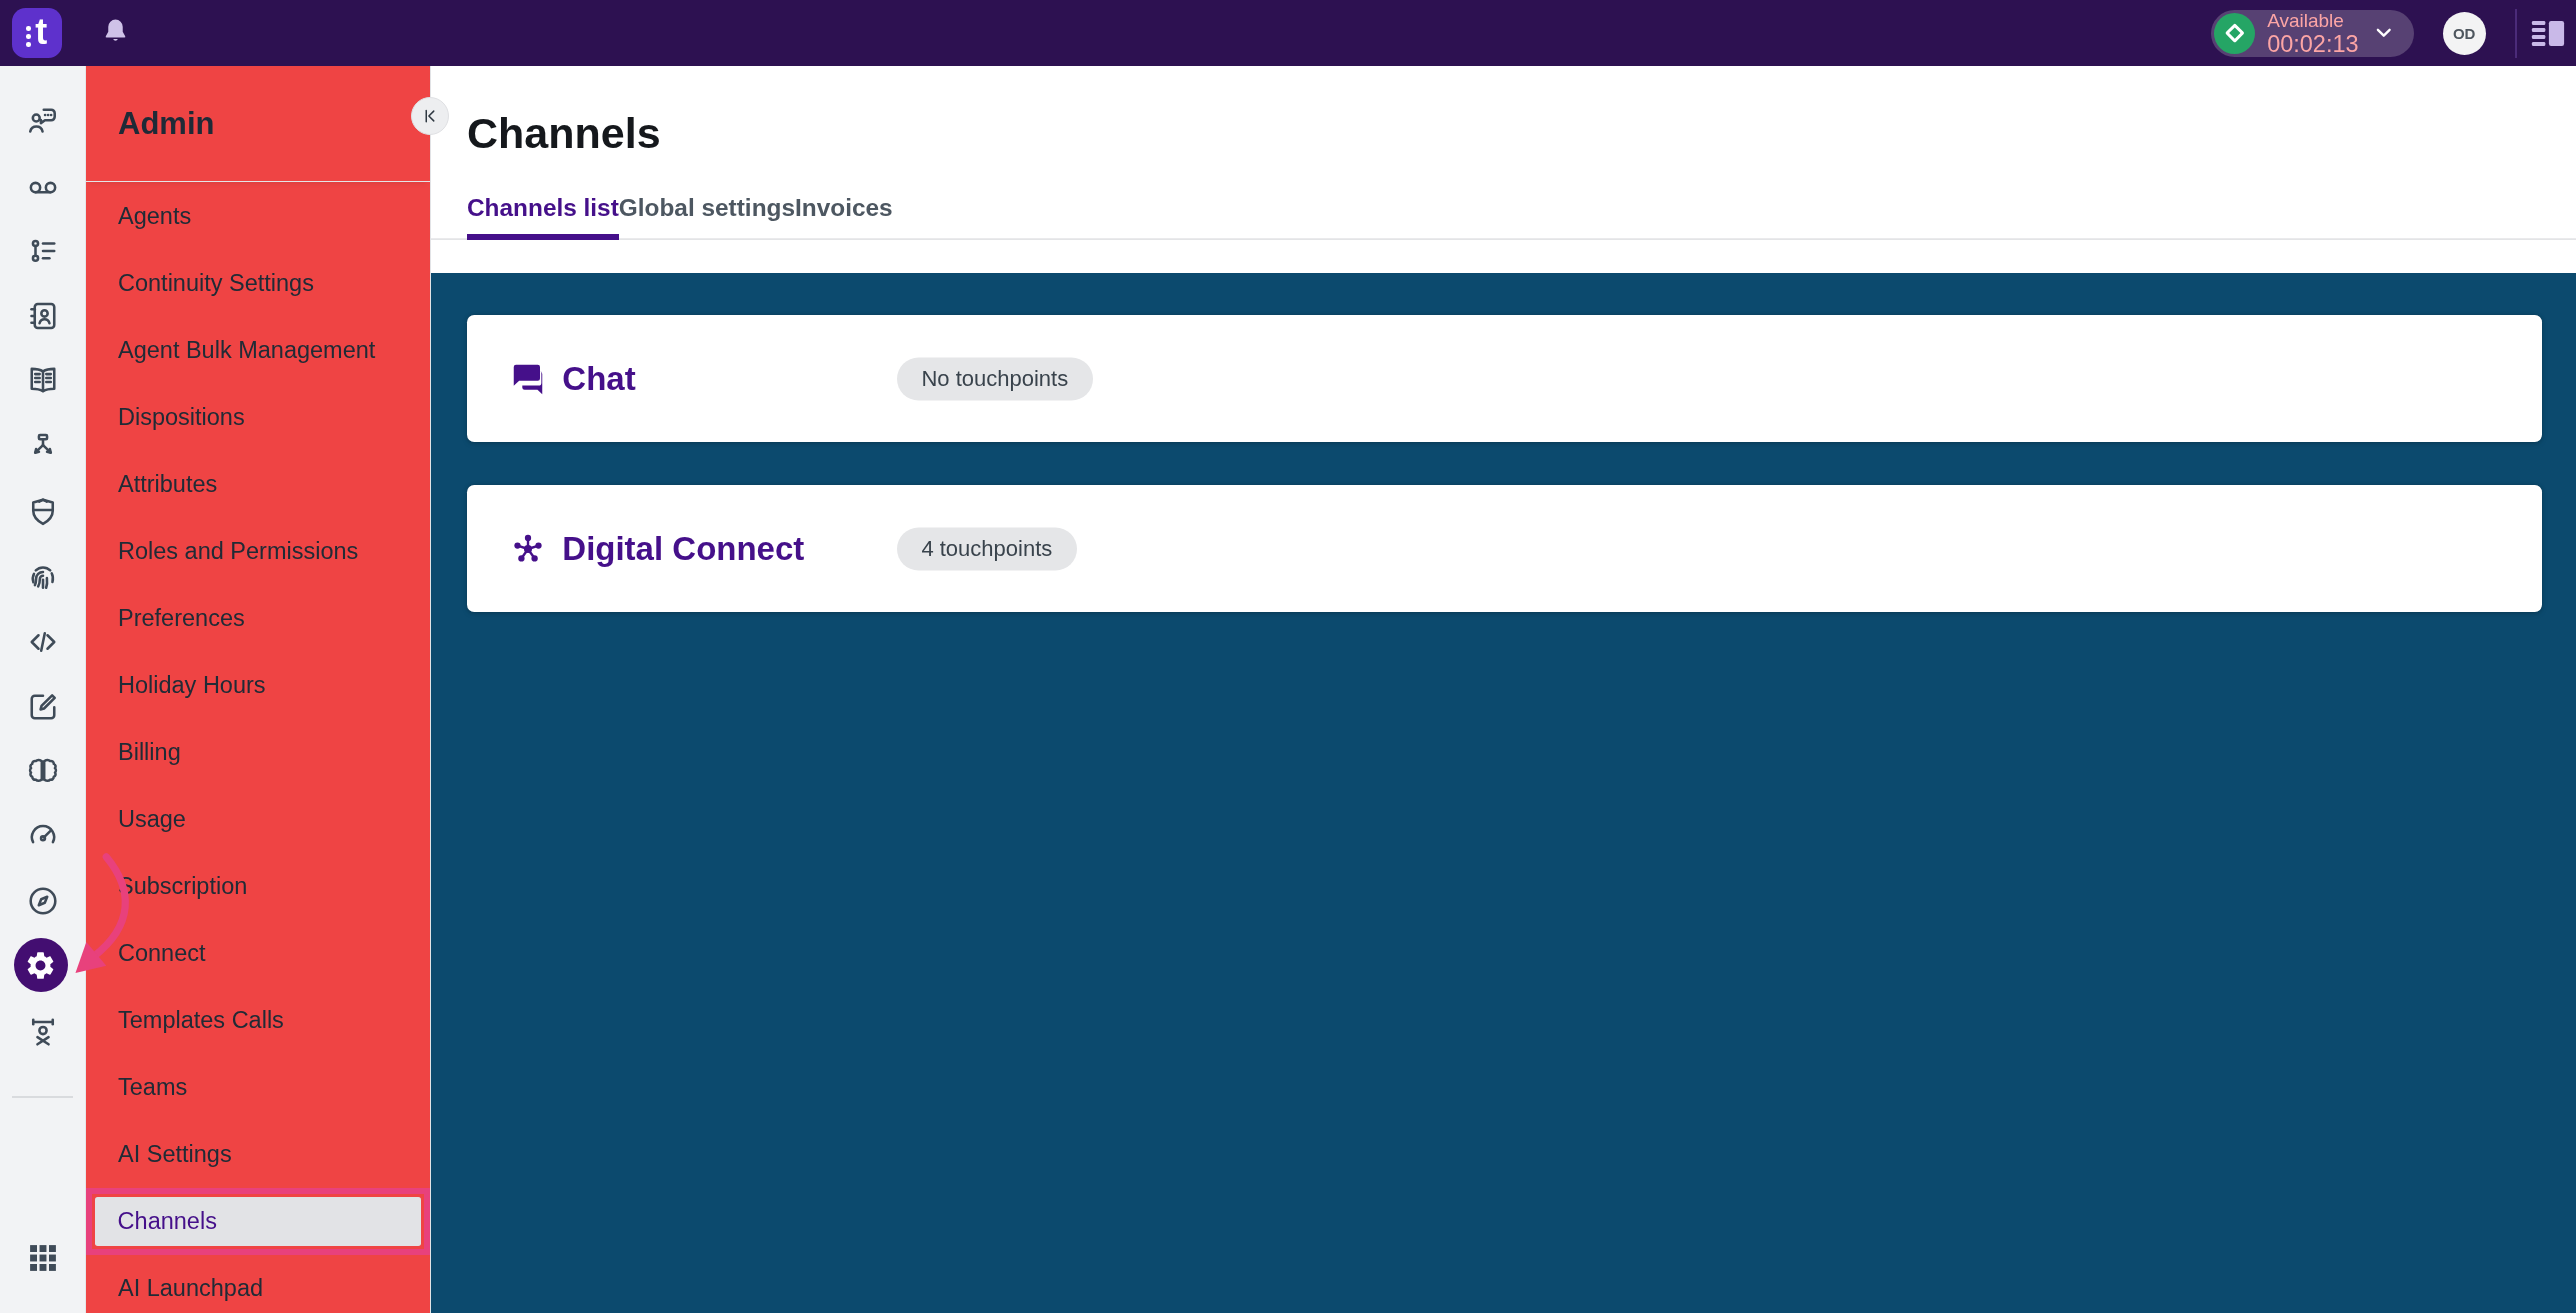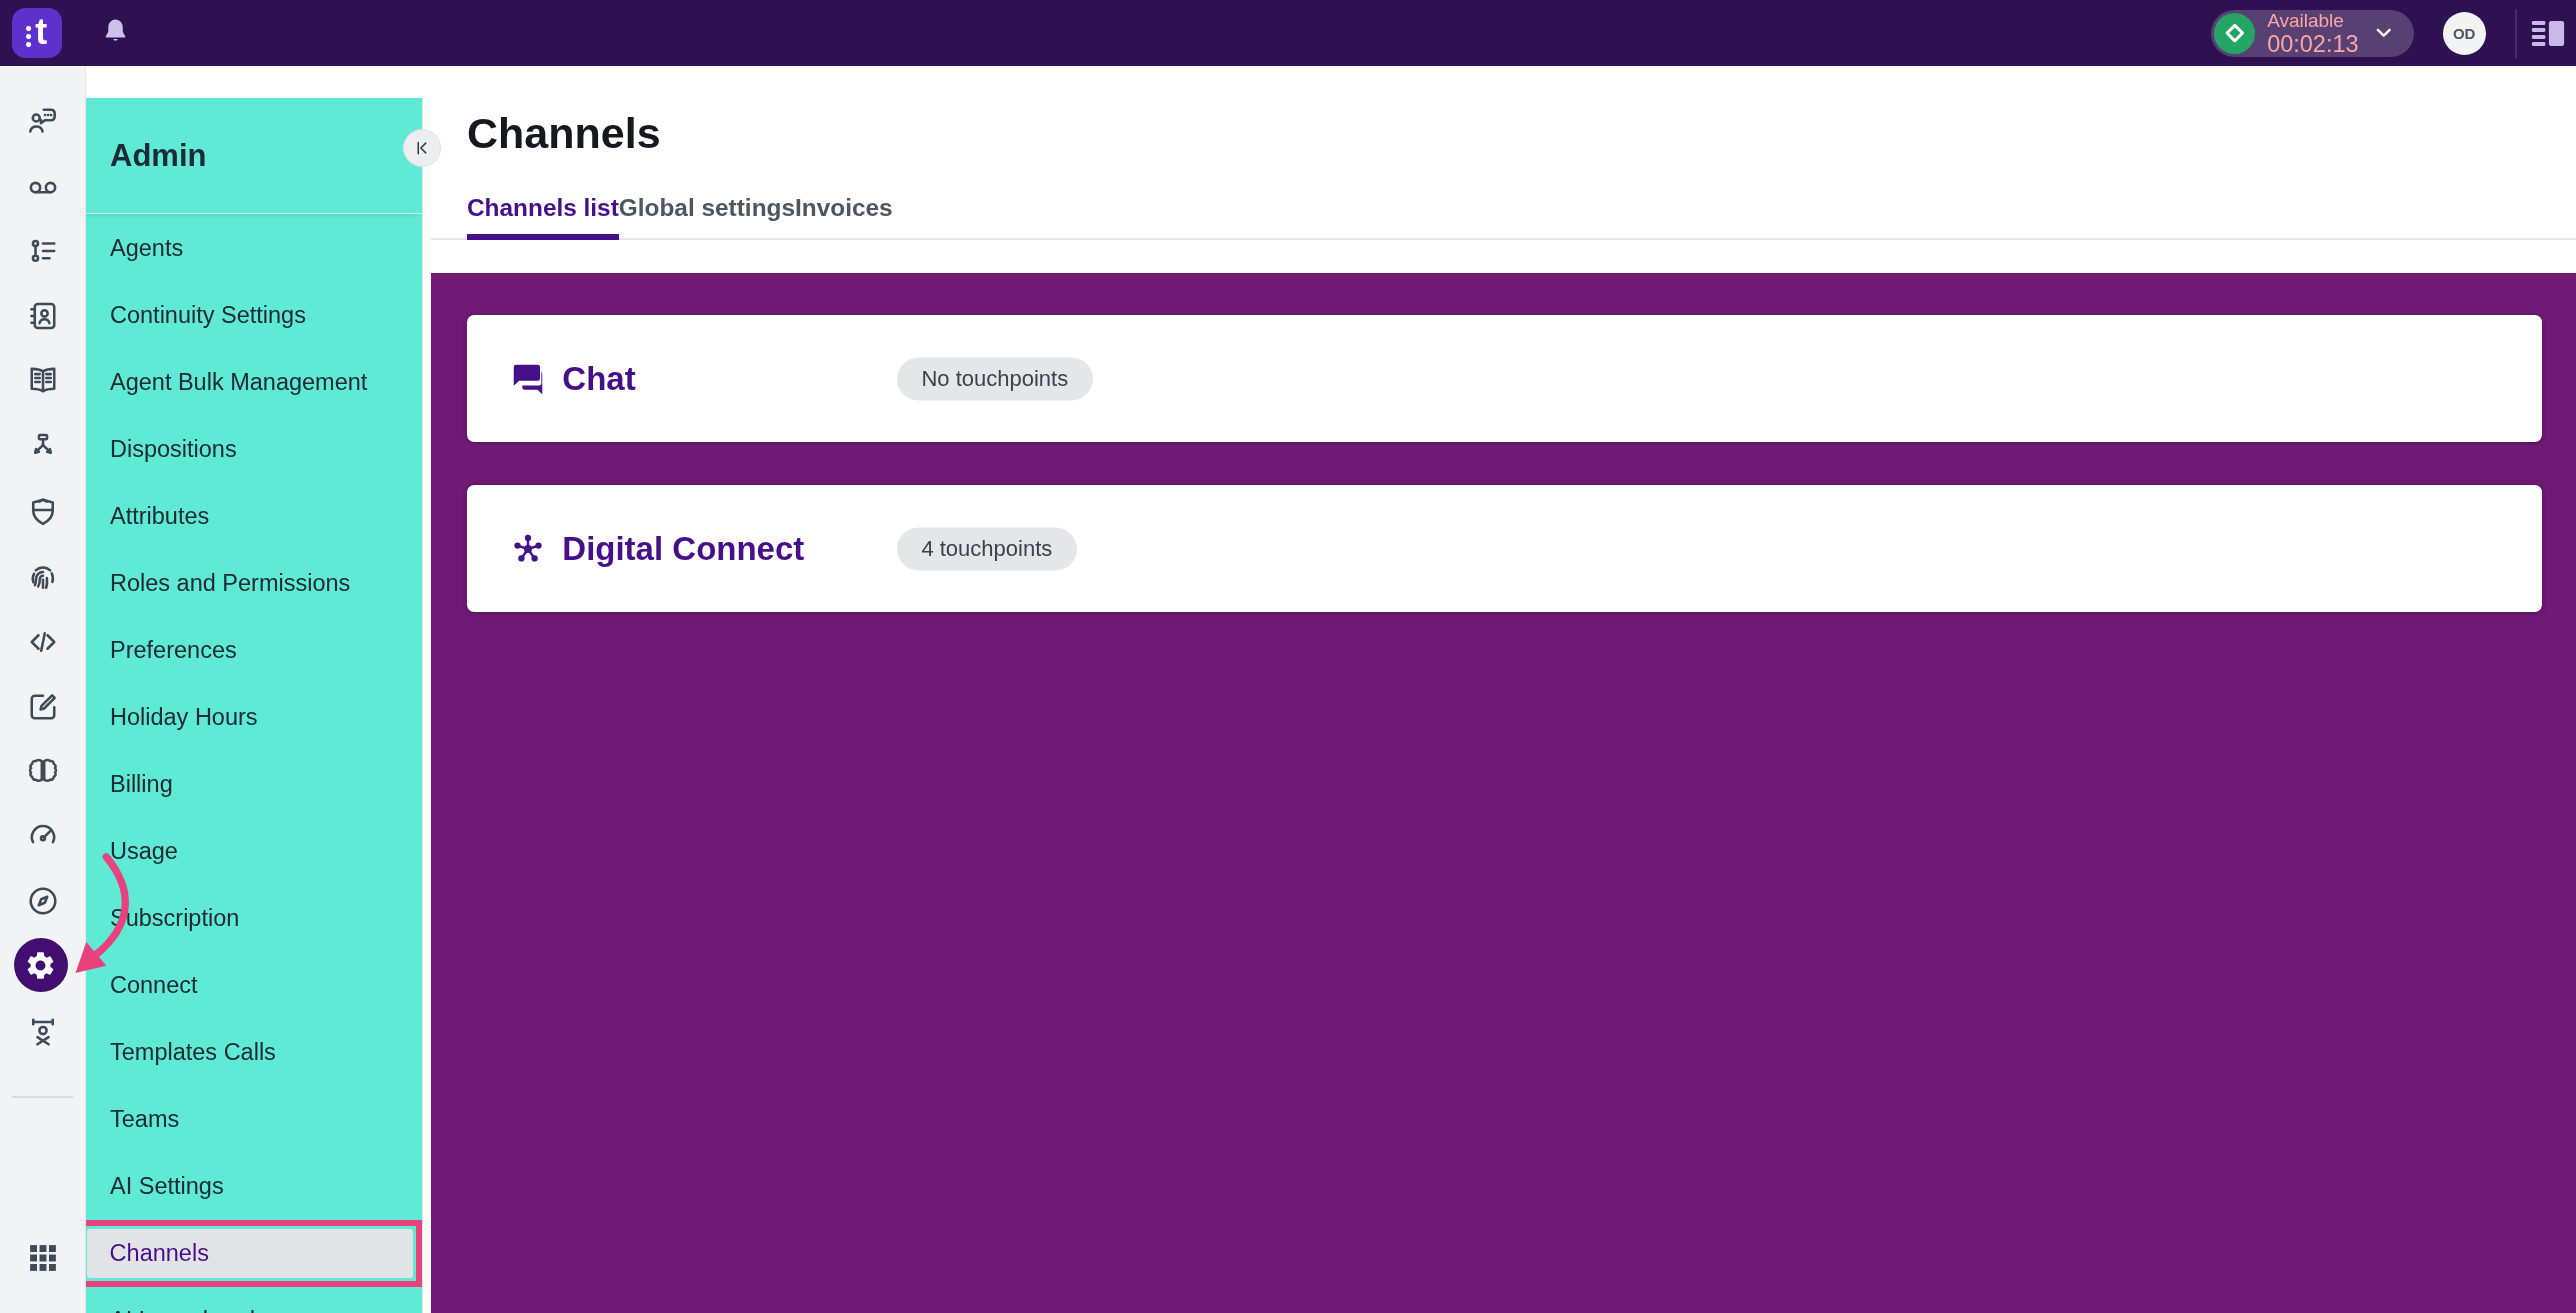--- a/index.html
+++ b/index.html
@@ -38,22 +38,22 @@
   .ri { position:absolute; left:50%; transform:translateX(-50%); width:36px; height:36px; cursor:pointer; }
   .ri svg { width:36px; height:36px; stroke:#3F4B58; stroke-width:1.7; fill:none;
     stroke-linecap:round; stroke-linejoin:round; }
   .ri svg .fl { fill:#3F4B58; stroke:none; }
   .rail-active { position:absolute; left:13.6px; top:872px; width:54px; height:54px; border-radius:50%;
     background:#430E71; display:flex; align-items:center; justify-content:center; cursor:pointer; }
   .rail-active svg { width:33px; height:33px; fill:#fff; }
   .rail-divider { position:absolute; left:11.8px; right:11.8px; top:1030px; height:1.8px; background:#D9DBDE; }
 
   
-  .sidebar { position:absolute; left:78px; top:66px; bottom:0; width:345px; background:#5eead4;
-    border-right:0.9px solid #E2E3E6; z-index:15;margin-top:32px; }
+  .sidebar { position:absolute; left:86px; top:66px; bottom:0; width:345px; background:#ef4444;
+    border-right:0.9px solid #E2E3E6; z-index:15; }
   .sb-header { height:116px; display:flex; align-items:center; padding-left:32px;
     border-bottom:0.9px solid #E4E5E8; box-shadow:0 3.6px 5.4px -2.7px rgba(0,0,0,0.10); position:relative; }
   .sb-title { font-size:31px; font-weight:700; color:#1F2A37; }
   .collapse-btn { position:absolute; right:-19px; top:31px; width:38px; height:38px; border-radius:50%;
     background:#EDEEF0; border:0.9px solid #DFE0E3; display:flex; align-items:center; justify-content:center;
     cursor:pointer; z-index:25; }
   .collapse-btn svg { width:18px; height:18px; stroke:#2F3942; stroke-width:2; fill:none;
     stroke-linecap:round; stroke-linejoin:round; }
   .sb-items { position:absolute; top:117px; left:0; right:0; }
   .sb-item { height:67px; display:flex; align-items:center; padding-left:32px;
@@ -67,21 +67,21 @@
     z-index:40; pointer-events:none; }
 
   
   .main { position:absolute; left:431px; top:66px; right:0; bottom:0; background:#fff; }
   .page-title { margin:43px 0 0 36px; font-size:43px; font-weight:700; color:#15181C; line-height:1.15; }
   .tabs { display:flex; padding-left:36px; margin-top:36px;
     box-shadow: inset 0 -1.8px 0 #E3E4E6; }
   .tab { font-size:24.4px; font-weight:700; color:#4D5761; padding-bottom:11.8px;
     border-bottom:6.3px solid transparent; cursor:pointer; }
   .tab.active { color:#45108A; border-bottom-color:#45108A; }
-  .body { position:absolute; top:207px; left:0; right:0; bottom:0; background:#701a75;
+  .body { position:absolute; top:207px; left:0; right:0; bottom:0; background:#0c4a6e;
     padding:42px 34px 0 36px; }
   .card { height:127px; background:#fff; border-radius:7.2px; margin-bottom:43px; position:relative;
     display:flex; align-items:center; padding-left:43px; cursor:pointer;
     box-shadow:0 0.9px 3.6px rgba(0,0,0,0.18), 0 1.8px 7.2px rgba(0,0,0,0.08); }
   .card-icon { display:flex; margin-right:16.3px; }
   .card-icon svg { width:36px; height:36px; fill:#45108A; }
   .card-name { font-size:33px; font-weight:700; color:#45108A; }
   .card-badge { position:absolute; left:430px; top:50%; transform:translateY(-50%);
     height:43px; border-radius:22px; background:#E5E6E8; display:flex; align-items:center;
     padding:0 24.4px; font-size:22px; color:#39434C; white-space:nowrap; }

